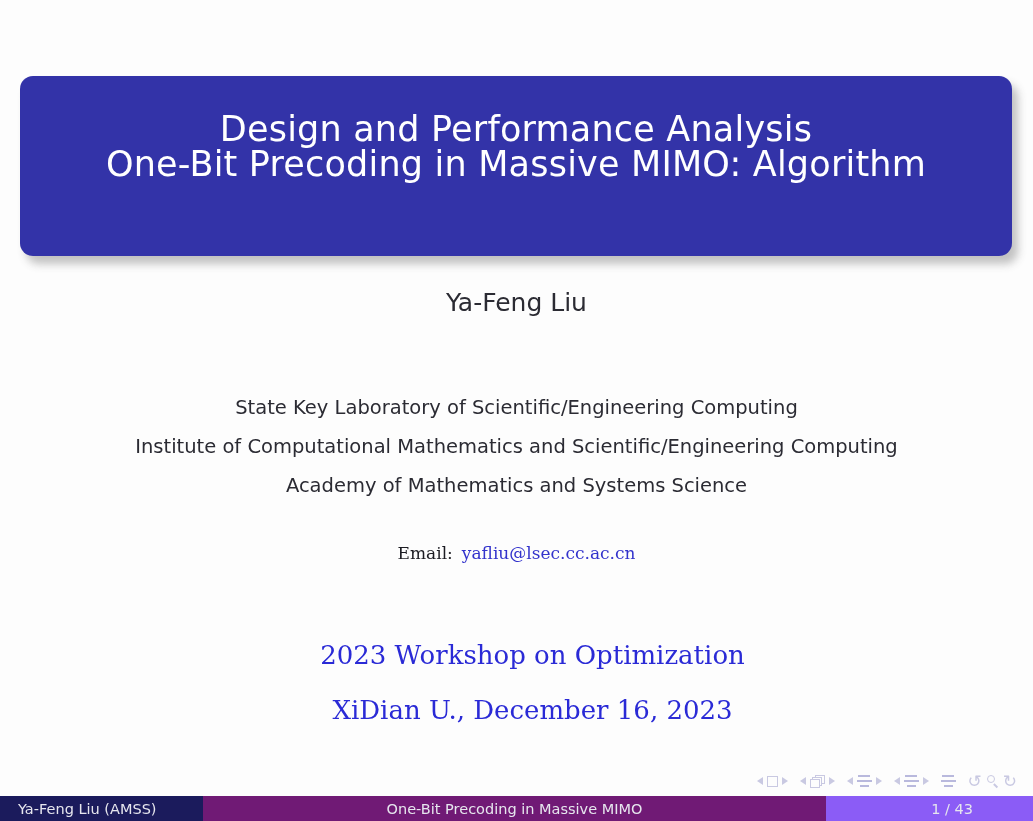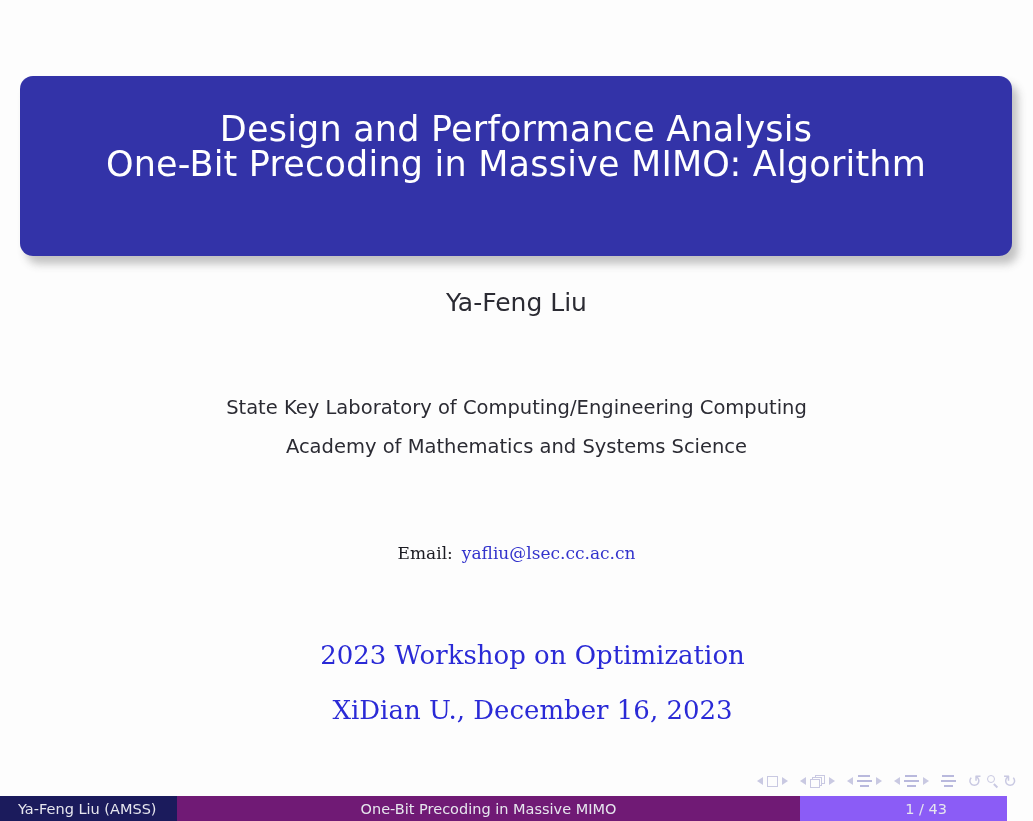--- a/index.html
+++ b/index.html
@@ -193,21 +193,21 @@
     display: flex;
     align-items: center;
     justify-content: center;
     font-size: 14.5px;
     color: #e6e6ee;
     white-space: nowrap;
     box-sizing: border-box;
     height: 100%;
   }
   #footer-author {
-    width: 177px;
+    width: 203px;
     background: #1b1b5c;
     justify-content: flex-start;
     padding-left: 18px;
   }
   #footer-title {
     width: 623px;
     background: #701a75;
   }
   #footer-page {
     width: 207px;
@@ -222,21 +222,22 @@
 <div id="slide">
 
   <div id="title-banner">
     <div class="title-line" id="title-line-2">Design and Performance Analysis</div>
     <div class="title-line" id="title-line-1">One-Bit Precoding in Massive MIMO: Algorithm</div>
   </div>
 
   <div id="author">Ya-Feng Liu</div>
 
   <div id="affiliation">
-    <div class="affil-line">State Key Laboratory of Computing/Engineering Computing</div>
+    <div class="affil-line">State Key Laboratory of Scientific/Engineering Computing</div>
+    <div class="affil-line">Institute of Computational Mathematics and Scientific/Engineering Computing</div>
     <div class="affil-line">Academy of Mathematics and Systems Science</div>
   </div>
 
   <div id="email-line">
     <span>Email:</span><span id="email-address">yafliu@lsec.cc.ac.cn</span>
   </div>
 
   <div id="venue">
     <div class="venue-line">2023 Workshop on Optimization</div>
     <div class="venue-line">XiDian U., December 16, 2023</div>

